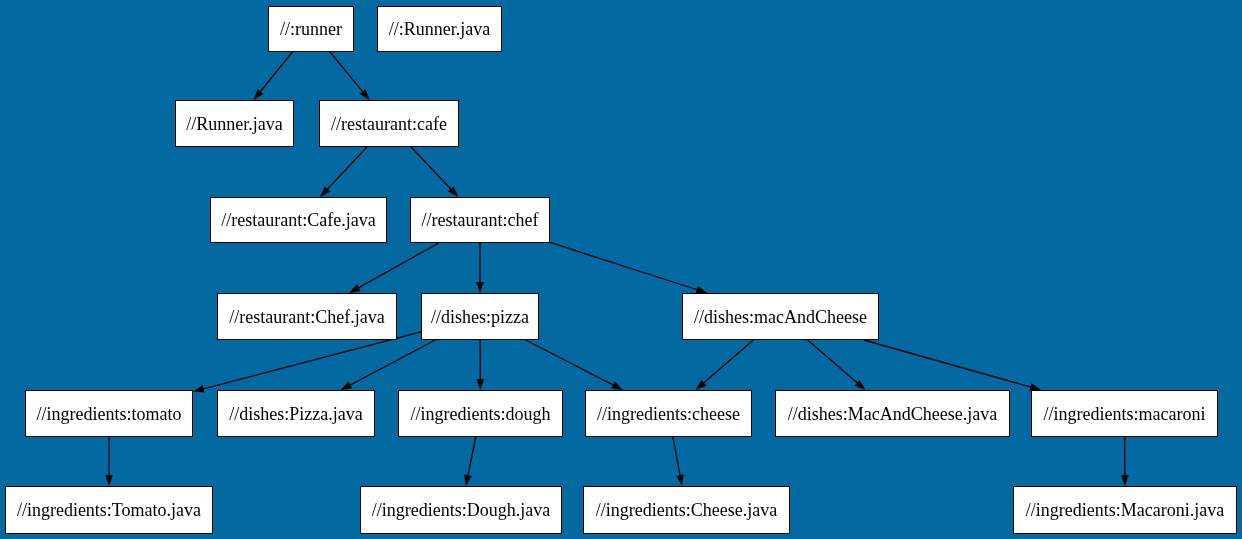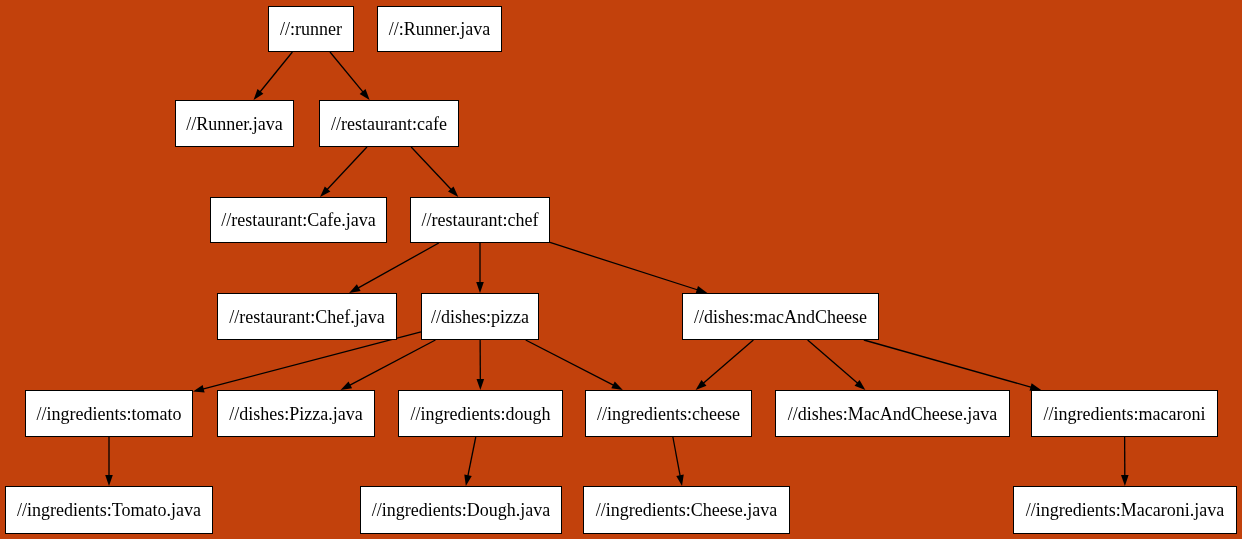--- a/index.html
+++ b/index.html
@@ -4,21 +4,21 @@
 <style>
   html, body {
     margin: 0;
     padding: 0;
     background: #ffffff;
   }
   #canvas-wrap {
     position: relative;
     width: 1242px;
     height: 539px;
-    background: #c2410c;
+    background: #0369a1;
     overflow: hidden;
   }
   svg {
     display: block;
   }
   .node-label {
     font-family: "Liberation Serif", "DejaVu Serif", serif;
     font-size: 18px;
     fill: #000000;
   }

